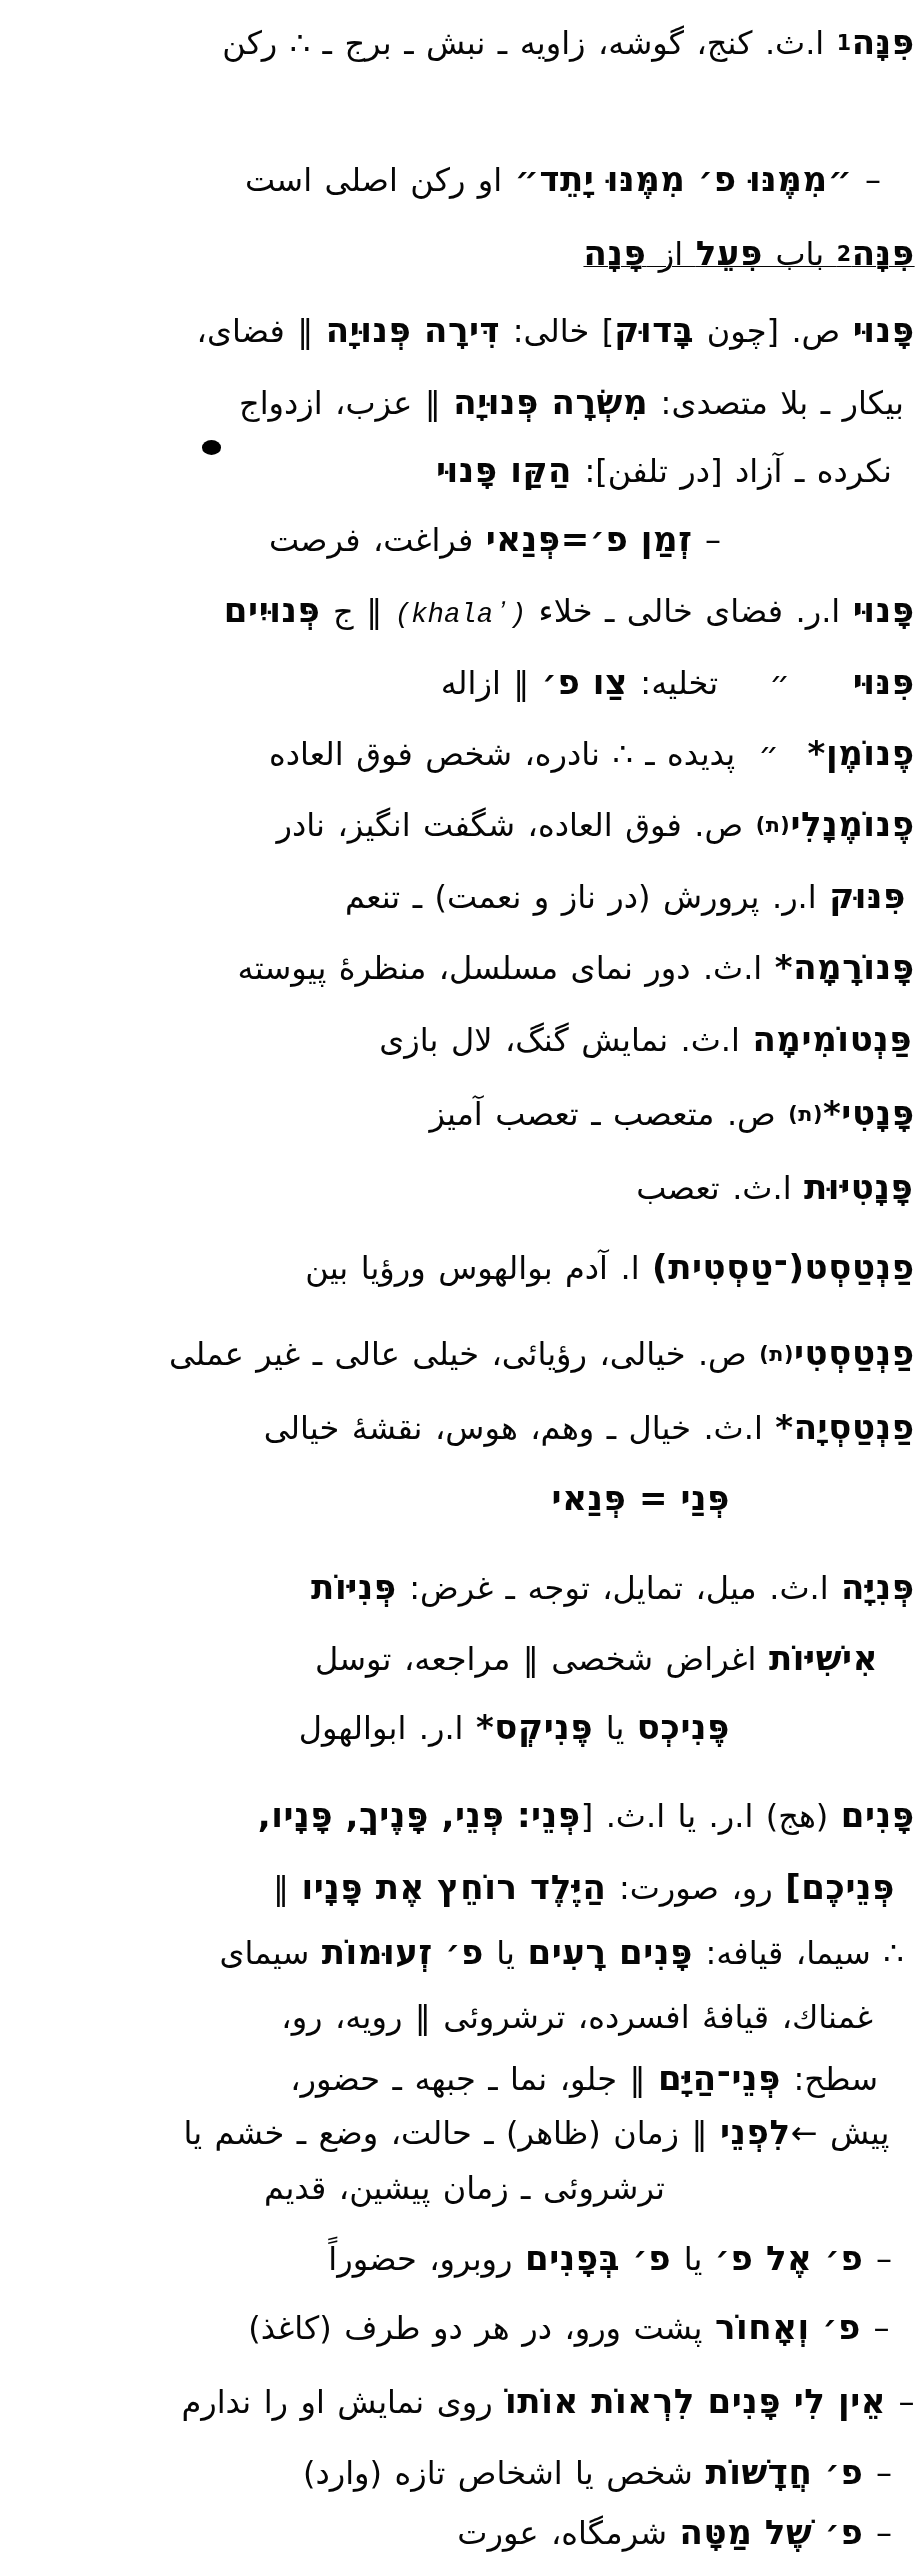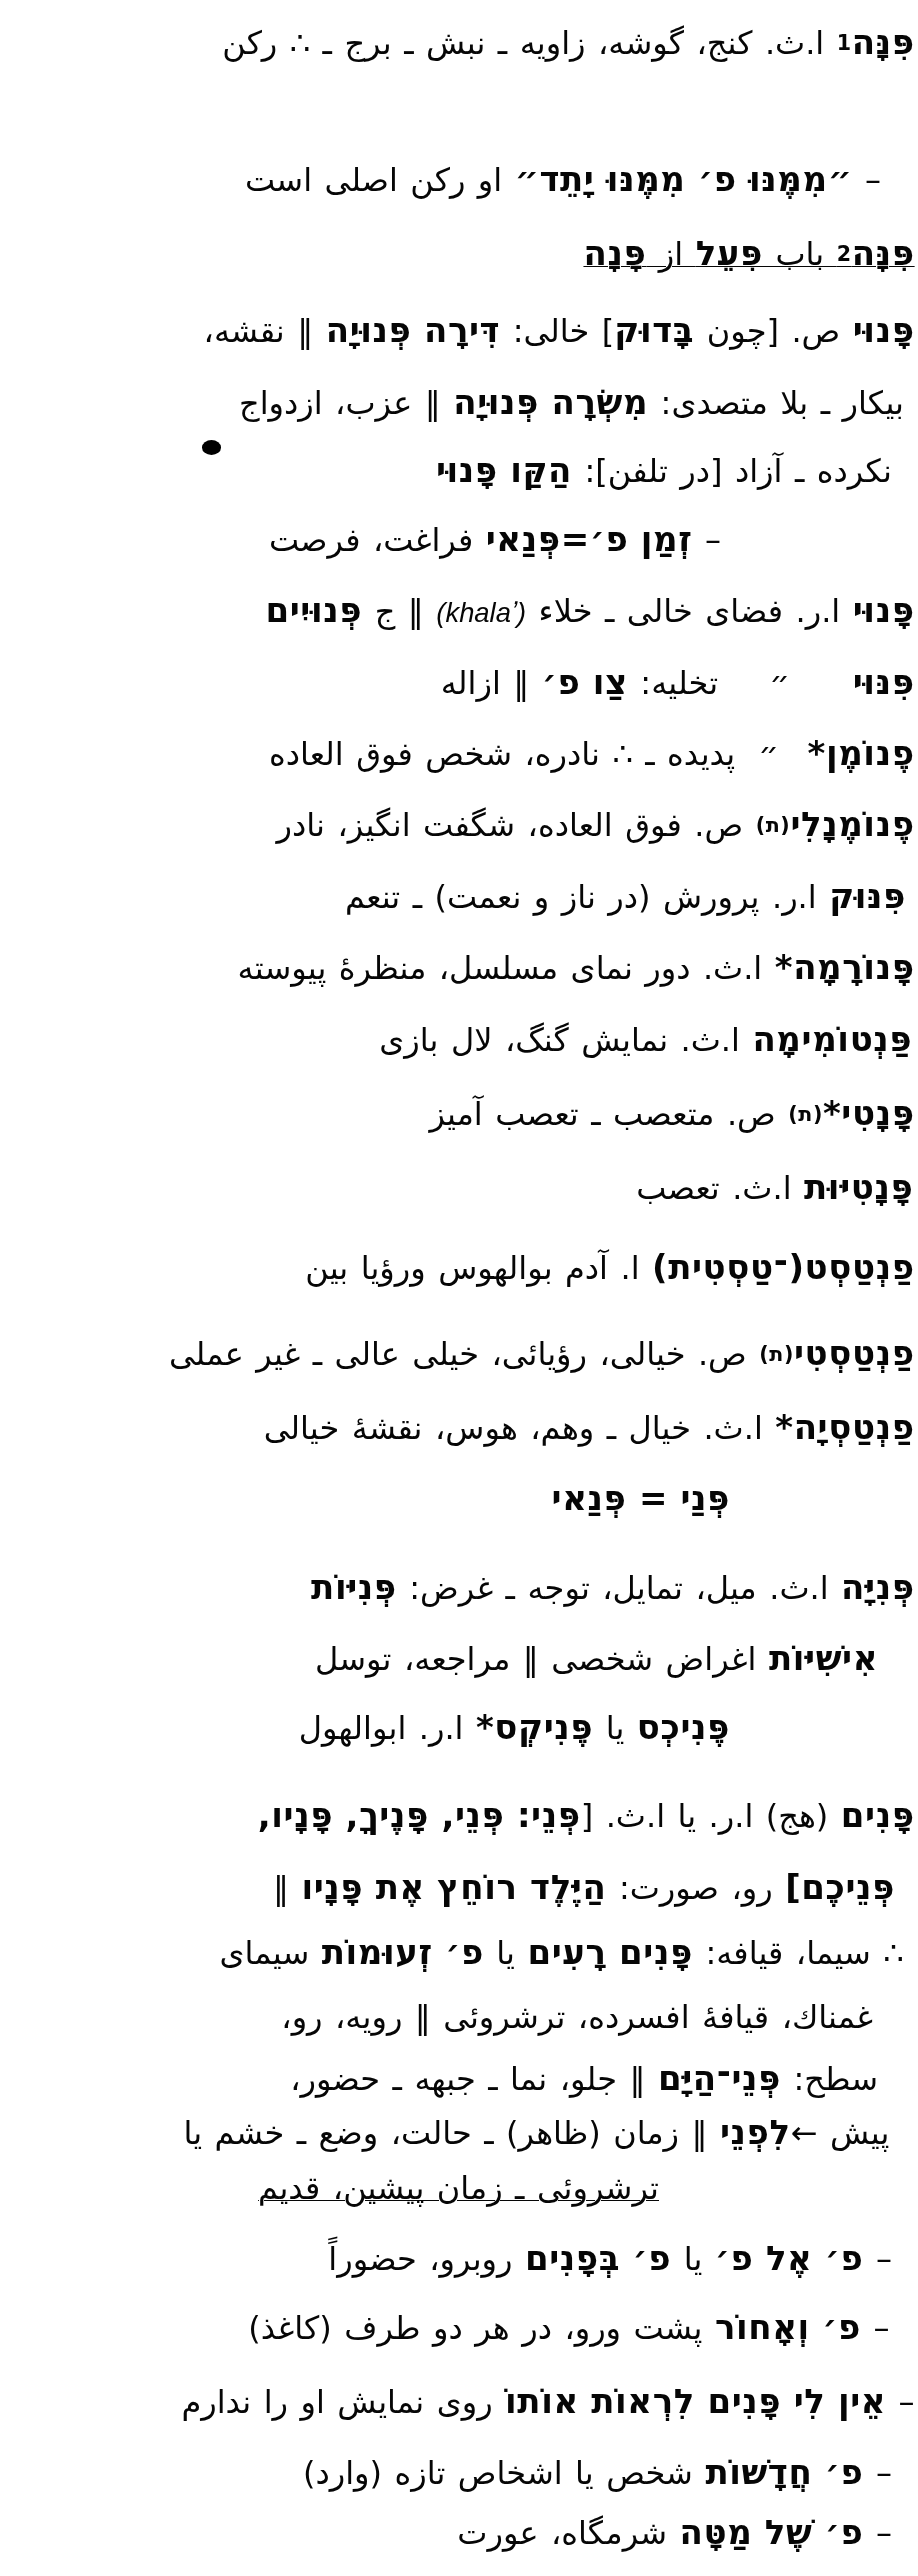--- a/index.html
+++ b/index.html
@@ -4,34 +4,34 @@
 <style>
   html,body{margin:0;padding:0;background:#ffffff;}
   body{width:918px;height:2576px;}
   .page{
     position:relative;width:764px;height:2576px;background:#ffffff;
     font-family:"DejaVu Sans",sans-serif;direction:rtl;overflow:hidden;color:#060606;
   }
   .line{position:absolute;white-space:nowrap;line-height:1.15;}
   .he{font-weight:bold;font-size:34px;letter-spacing:0.6px;}
   .fa{font-size:32px;font-weight:normal;word-spacing:2.3px;}
-  .lat{font-size:27.4px;font-style:italic;font-family:Liberation Sans, sans-serif;font-weight:normal;}
+  .lat{font-size:27.4px;font-style:italic;font-family:Liberation Mono, monospace;font-weight:normal;}
   .sup{vertical-align:super;font-size:20.6px;line-height:0;}
   .sp{display:inline-block;}
   .blot{position:absolute;background:#000;border-radius:50%;}
 </style>
 </head>
 <body>
 
 <div class="page" style="background: rgb(255, 255, 255); color: rgb(6, 6, 6);">
   <div class="blot" style="left: 48px; top: 440px; width: 19.4px; height: 15px;"></div>
 <div class="line" style="top: 23px; right: 3.4px;"><span class="he">פִּנָּה</span><span class="he sup">1</span><span class="fa"> ا.ث. كنج، گوشه، زاويه ـ نبش ـ برج ـ ∴ ركن</span></div>
     <div class="line" style="top: 160px; right: 37px;"><span class="fa">– </span><span class="he">״מִמֶּנּוּ פ׳ מִמֶּנּוּ יָתֵד״</span><span class="fa"> او ركن اصلی است</span></div>
     <div class="line" style="top: 234px; right: 3.4px; text-decoration: underline;"><span class="he">פִּנָּה</span><span class="he sup">2</span><span class="fa"> باب </span><span class="he">פִּעֵל</span><span class="fa"> از </span><span class="he">פָּנָה</span></div>
-    <div class="line" style="top: 311px; right: 3.4px;"><span class="he">פָּנוּי</span><span class="fa"> ص. [چون </span><span class="he">בָּדוּק</span><span class="fa">] خالی: </span><span class="he">דִּירָה פְּנוּיָה</span><span class="fa"> ‖ نقشه،</span></div>
+    <div class="line" style="top: 311px; right: 3.4px;"><span class="he">פָּנוּי</span><span class="fa"> ص. [چون </span><span class="he">בָּדוּק</span><span class="fa">] خالی: </span><span class="he">דִּירָה פְּנוּיָה</span><span class="fa"> ‖ فضای،</span></div>
     <div class="line" style="top: 383px; right: 14px;"><span class="fa">بیكار ـ بلا متصدی: </span><span class="he">מִשְׂרָה פְּנוּיָה</span><span class="fa"> ‖ عزب، ازدواج</span></div>
     <div class="line" style="top: 451px; right: 26px;"><span class="fa">نكرده ـ آزاد [در تلفن]: </span><span class="he">הַקַּו פָּנוּי</span></div>
     <div class="line" style="top: 520px; right: 197px;"><span class="fa">– </span><span class="he">זְמַן פ׳=פְּנַאי</span><span class="fa"> فراغت، فرصت</span></div>
     <div class="line" style="top: 591px; right: 3.4px;"><span class="he">פָּנוּי</span><span class="fa"> ا.ر. فضای خالی ـ خلاء </span><span class="lat" dir="ltr">(khalaʼ)</span><span class="fa"> ‖ ج </span><span class="he">פְּנוּיִים</span></div>
     <div class="line" style="top: 663px; right: 3.4px;"><span class="he">פִּנּוּי</span><span class="sp" style="width: 63px;"></span><span class="fa">״</span><span class="sp" style="width: 51px;"></span><span class="fa">تخلیه: </span><span class="he">צַו פ׳</span><span class="fa"> ‖ ازاله</span></div>
     <div class="line" style="top: 734px; right: 3.4px;"><span class="he">פֶנוֹמֶן*</span><span class="sp" style="width: 28.6px;"></span><span class="fa">״</span><span class="sp" style="width: 23px;"></span><span class="fa">پدیده ـ ∴ نادره، شخص فوق العاده</span></div>
     <div class="line" style="top: 805px; right: 3.4px;"><span class="he">פֶנוֹמֶנָלִי</span><span class="he sup">(ת)</span><span class="fa"> ص. فوق العاده، شگفت انگیز، نادر</span></div>
     <div class="line" style="top: 877px; right: 12px;"><span class="he">פִּנּוּק</span><span class="fa"> ا.ر. پرورش (در ناز و نعمت) ـ تنعم</span></div>
     <div class="line" style="top: 948px; right: 3.4px;"><span class="he">פָּנוֹרָמָה*</span><span class="fa"> ا.ث. دور نمای مسلسل، منظرهٔ پیوسته</span></div>
     <div class="line" style="top: 1020px; right: 5.7px;"><span class="he">פַּנְטוֹמִימָה</span><span class="fa"> ا.ث. نمایش گنگ، لال بازی</span></div>
@@ -43,20 +43,20 @@
     <div class="line" style="top: 1479px; right: 188px;"><span class="he">פְּנַי = פְּנַאי</span></div>
     <div class="line" style="top: 1568px; right: 3.4px;"><span class="he">פְּנִיָּה</span><span class="fa"> ا.ث. میل، تمایل، توجه ـ غرض: </span><span class="he">פְּנִיּוֹת</span></div>
     <div class="line" style="top: 1639px; right: 40px;"><span class="he">אִישִׁיּוֹת</span><span class="fa"> اغراض شخصی ‖ مراجعه، توسل</span></div>
     <div class="line" style="top: 1708px; right: 188px;"><span class="he">פֶּנִיכְס</span><span class="fa"> یا </span><span class="he">פֶּנִיקְס*</span><span class="fa"> ا.ر. ابوالهول</span></div>
     <div class="line" style="top: 1796px; right: 3.4px;"><span class="he">פָּנִים</span><span class="fa"> (هج) ا.ر. یا ا.ث. [</span><span class="he">פְּנֵי: פְּנֵי, פָּנֶיךָ, פָּנָיו,</span></div>
     <div class="line" style="top: 1868px; right: 23px;"><span class="he">פְּנֵיכֶם]</span><span class="fa"> رو، صورت: </span><span class="he">הַיֶּלֶד רוֹחֵץ אֶת פָּנָיו</span><span class="fa"> ‖</span></div>
     <div class="line" style="top: 1933px; right: 14.3px;"><span class="fa">∴ سیما، قیافه: </span><span class="he">פָּנִים רָעִים</span><span class="fa"> یا </span><span class="he">פ׳ זְעוּמוֹת</span><span class="fa"> سیمای</span></div>
     <div class="line" style="top: 1999px; right: 45px;"><span class="fa">غمناك، قیافهٔ افسرده، ترشروئی ‖ رویه، رو،</span></div>
     <div class="line" style="top: 2059px; right: 40px;"><span class="fa">سطح: </span><span class="he">פְּנֵי־הַיָּם</span><span class="fa"> ‖ جلو، نما ـ جبهه ـ حضور،</span></div>
     <div class="line" style="top: 2113px; right: 28.6px;"><span class="fa">پیش ←</span><span class="he">לִפְנֵי</span><span class="fa"> ‖ زمان (ظاهر) ـ حالت، وضع ـ خشم یا</span></div>
-    <div class="line" style="top: 2170px; right: 259px; text-decoration: underline;"><span class="fa">ترشروئی ـ زمان پیشین، قدیم</span></div>
+    <div class="line" style="top: 2170px; right: 253px;"><span class="fa">ترشروئی ـ زمان پیشین، قدیم</span></div>
     <div class="line" style="top: 2239px; right: 26px;"><span class="fa">– </span><span class="he">פ׳ אֶל פ׳</span><span class="fa"> یا </span><span class="he">פ׳ בְּפָנִים</span><span class="fa"> روبرو، حضوراً</span></div>
     <div class="line" style="top: 2308px; right: 28.6px;"><span class="fa">– </span><span class="he">פ׳ וְאָחוֹר</span><span class="fa"> پشت ورو، در هر دو طرف (كاغذ)</span></div>
     <div class="line" style="top: 2382px; right: 3.4px;"><span class="fa">– </span><span class="he">אֵין לִי פָּנִים לִרְאוֹת אוֹתוֹ</span><span class="fa"> روی نمایش او را ندارم</span></div>
     <div class="line" style="top: 2453px; right: 26px;"><span class="fa">– </span><span class="he">פ׳ חֲדָשׁוֹת</span><span class="fa"> شخص یا اشخاص تازه (وارد)</span></div>
     <div class="line" style="top: 2513px; right: 26px;"><span class="fa">– </span><span class="he">פ׳ שֶׁל מַטָּה</span><span class="fa"> شرمگاه، عورت</span></div>
   </div>
 
 
 </body></html>

